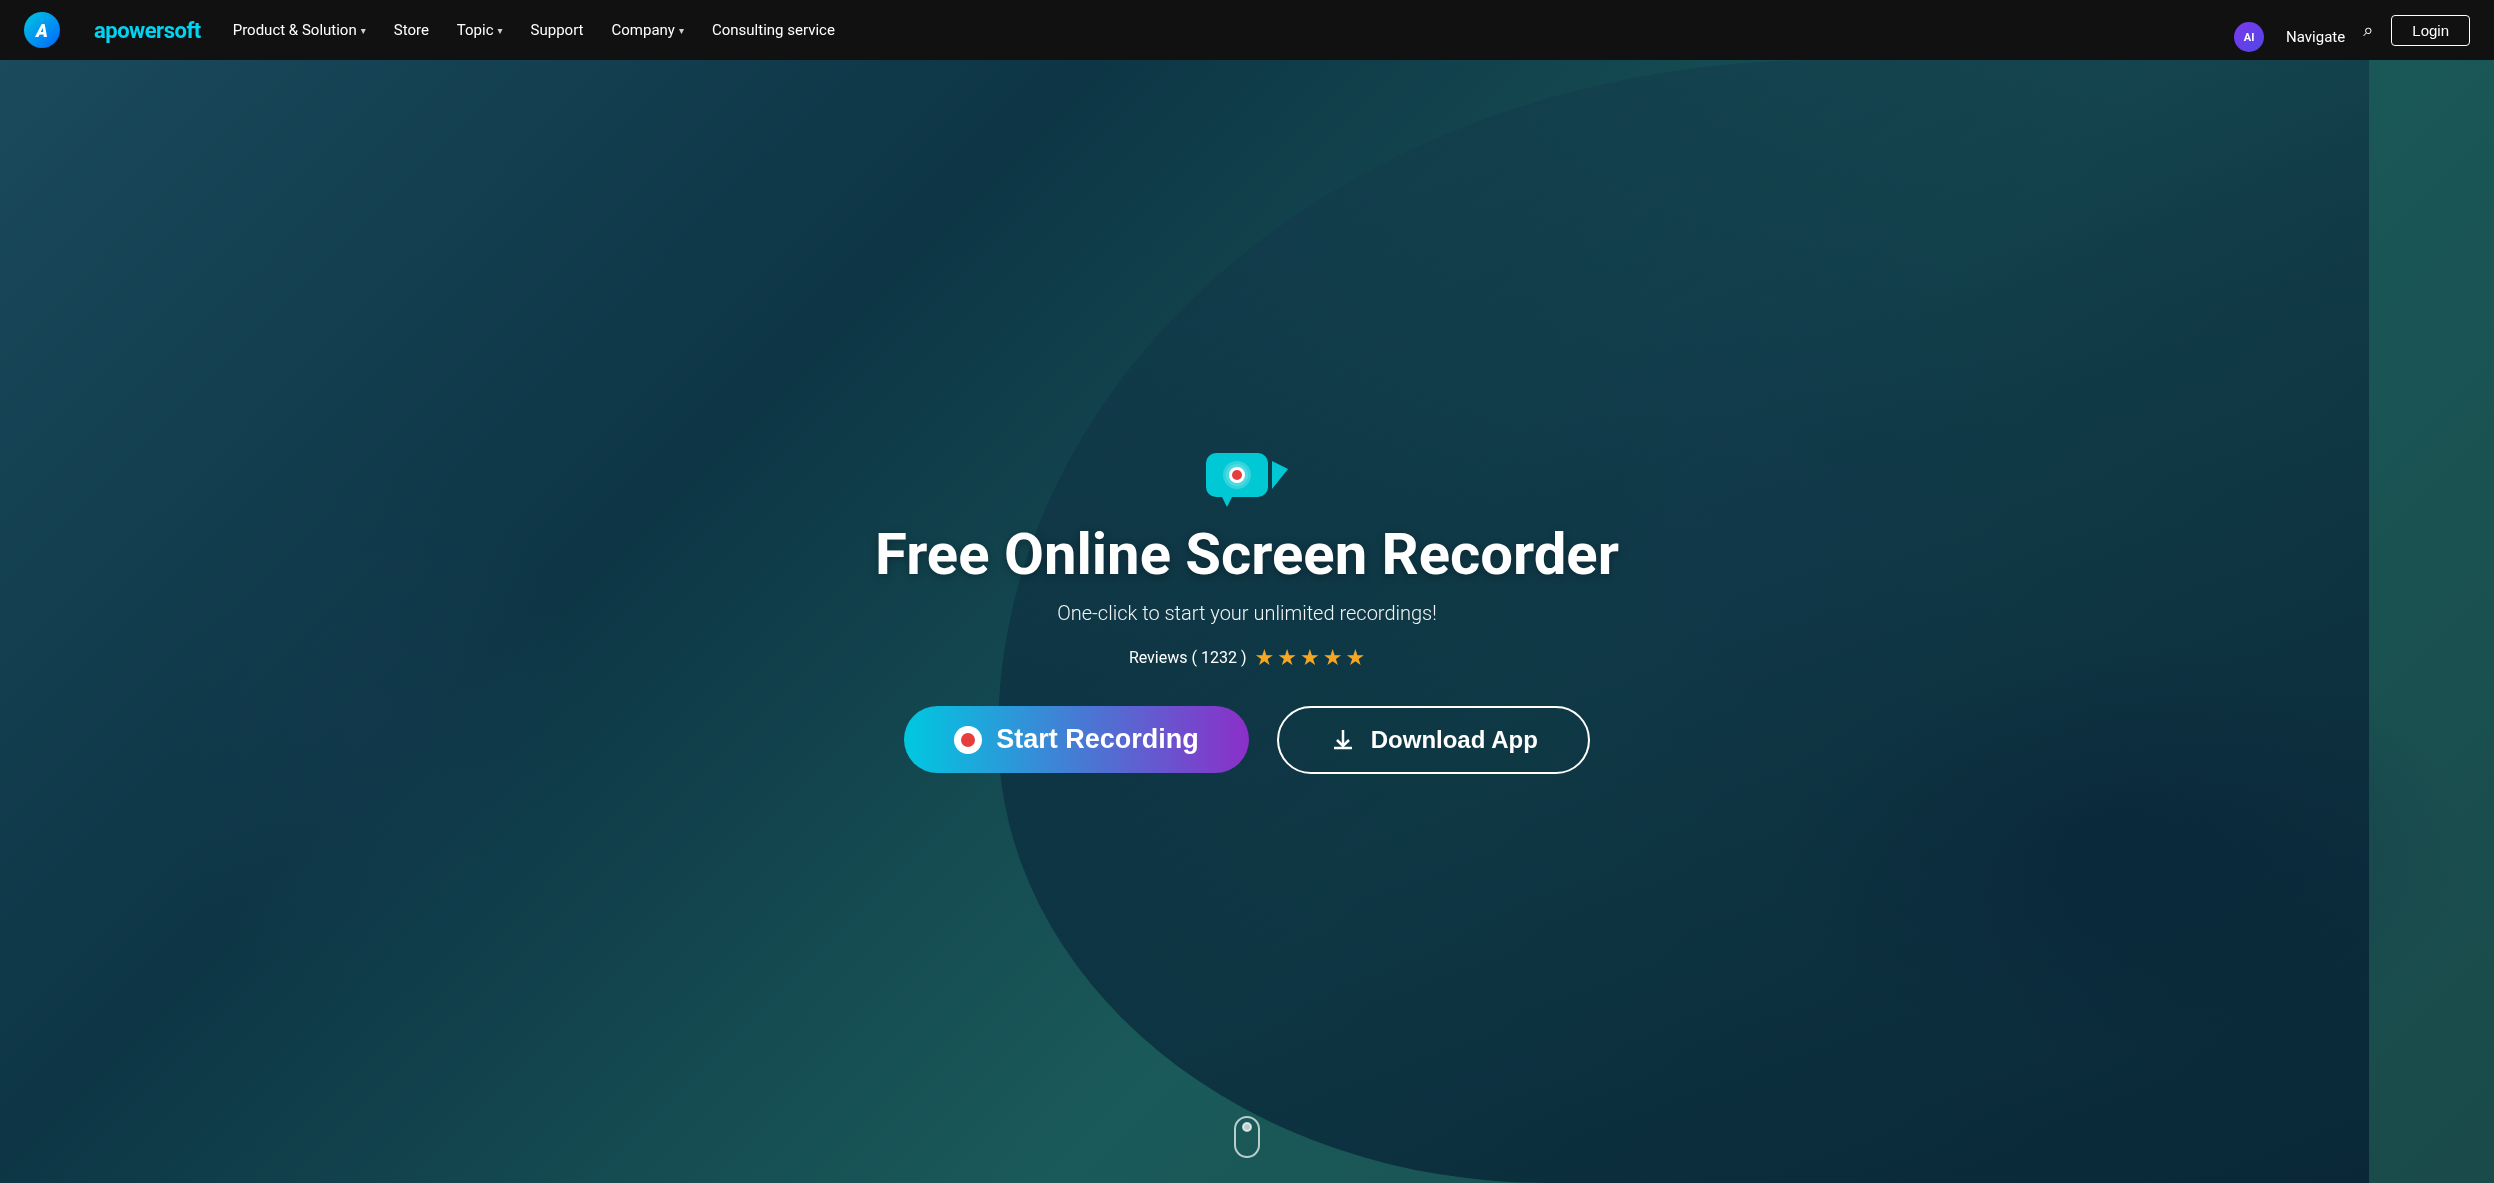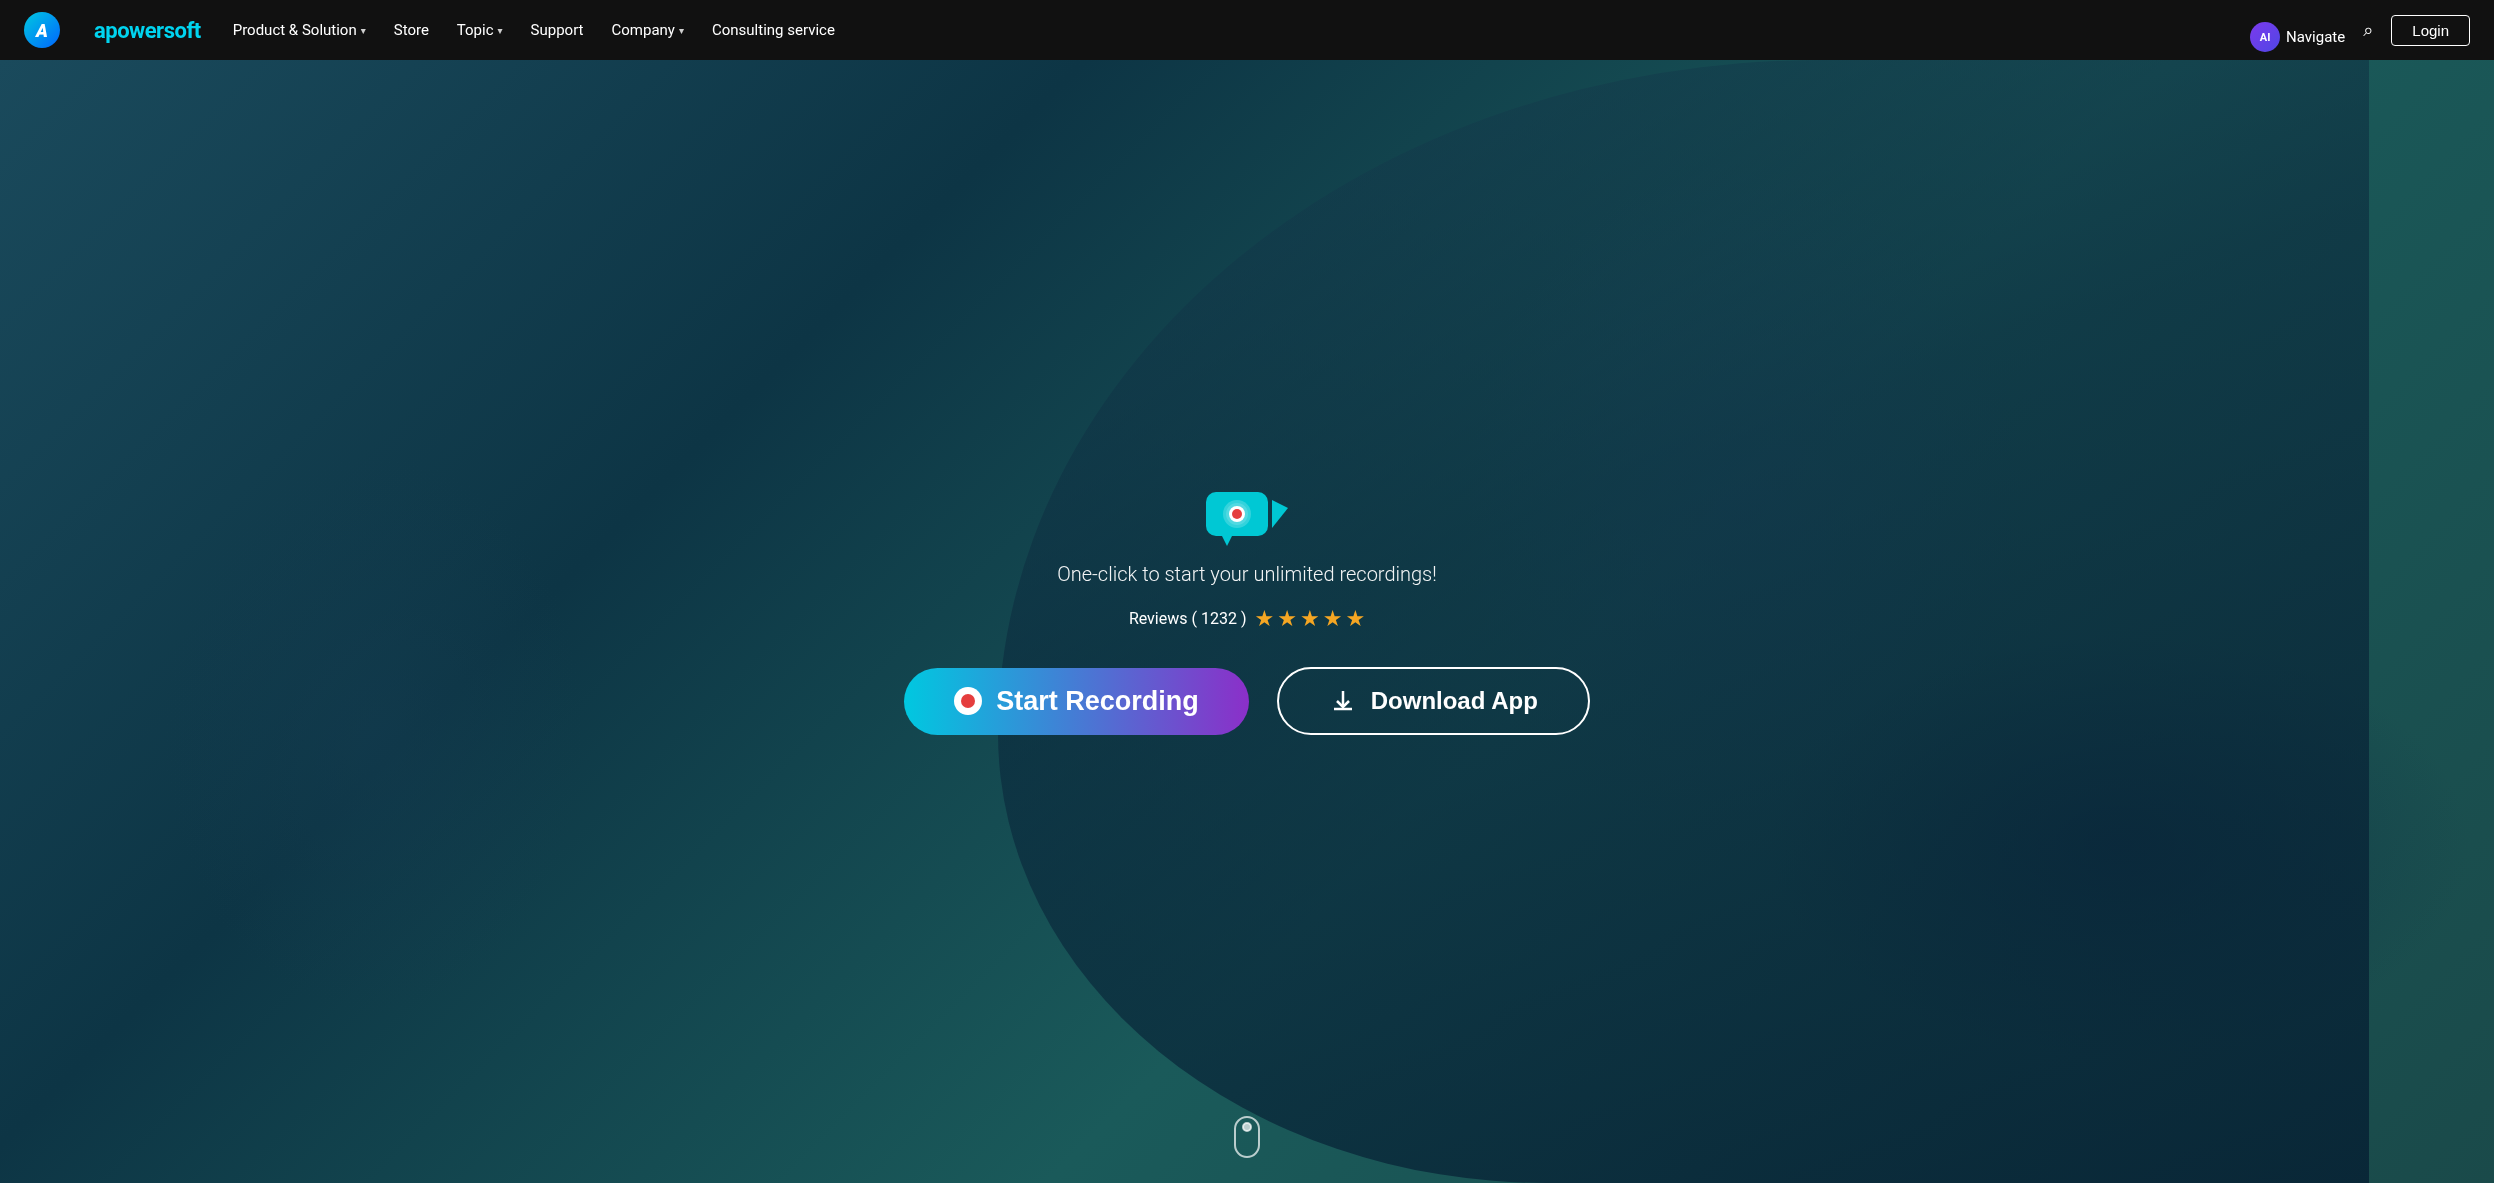--- a/index.html
+++ b/index.html
@@ -310,21 +310,21 @@
     <li class="nav-item">
       <span>Company</span>
       <span class="chevron">▾</span>
     </li>
     <li class="nav-item">
       <span>Consulting service</span>
     </li>
   </ul>
 
   <div class="nav-right">
-    <div style="display:flex;align-items:center;gap:6px;margin-top:14px;">
+    <div style="display:flex;align-items:center;gap:22px;margin-top:14px;">
       <div class="nav-ai-badge">AI</div>
       <span class="nav-navigate">Navigate</span>
     </div>
     <span class="nav-search-icon">⌕</span>
     <button class="nav-login-btn">Login</button>
   </div>
 </nav>
 
 <section class="hero">
   <div class="hero-bg"></div>
@@ -342,20 +342,21 @@
 
         <circle cx="35" cy="36" r="8" fill="#fff"></circle>
         <circle cx="35" cy="36" r="5" fill="#e53e3e"></circle>
 
         <polygon points="20,58 30,58 25,68" fill="#00c8d4"></polygon>
 
         <polygon points="70,22 86,30 70,50" fill="#00c8d4"></polygon>
       </svg>
     </div>
 
+    <h1 class="hero-title">Free Online Screen Recorder</h1>
     <p class="hero-subtitle">One-click to start your unlimited recordings!</p>
 
     <div class="hero-reviews">
       <span>Reviews ( 1232 )</span>
       <div class="stars">
         <span class="star">★</span>
         <span class="star">★</span>
         <span class="star">★</span>
         <span class="star">★</span>
         <span class="star">★</span>

